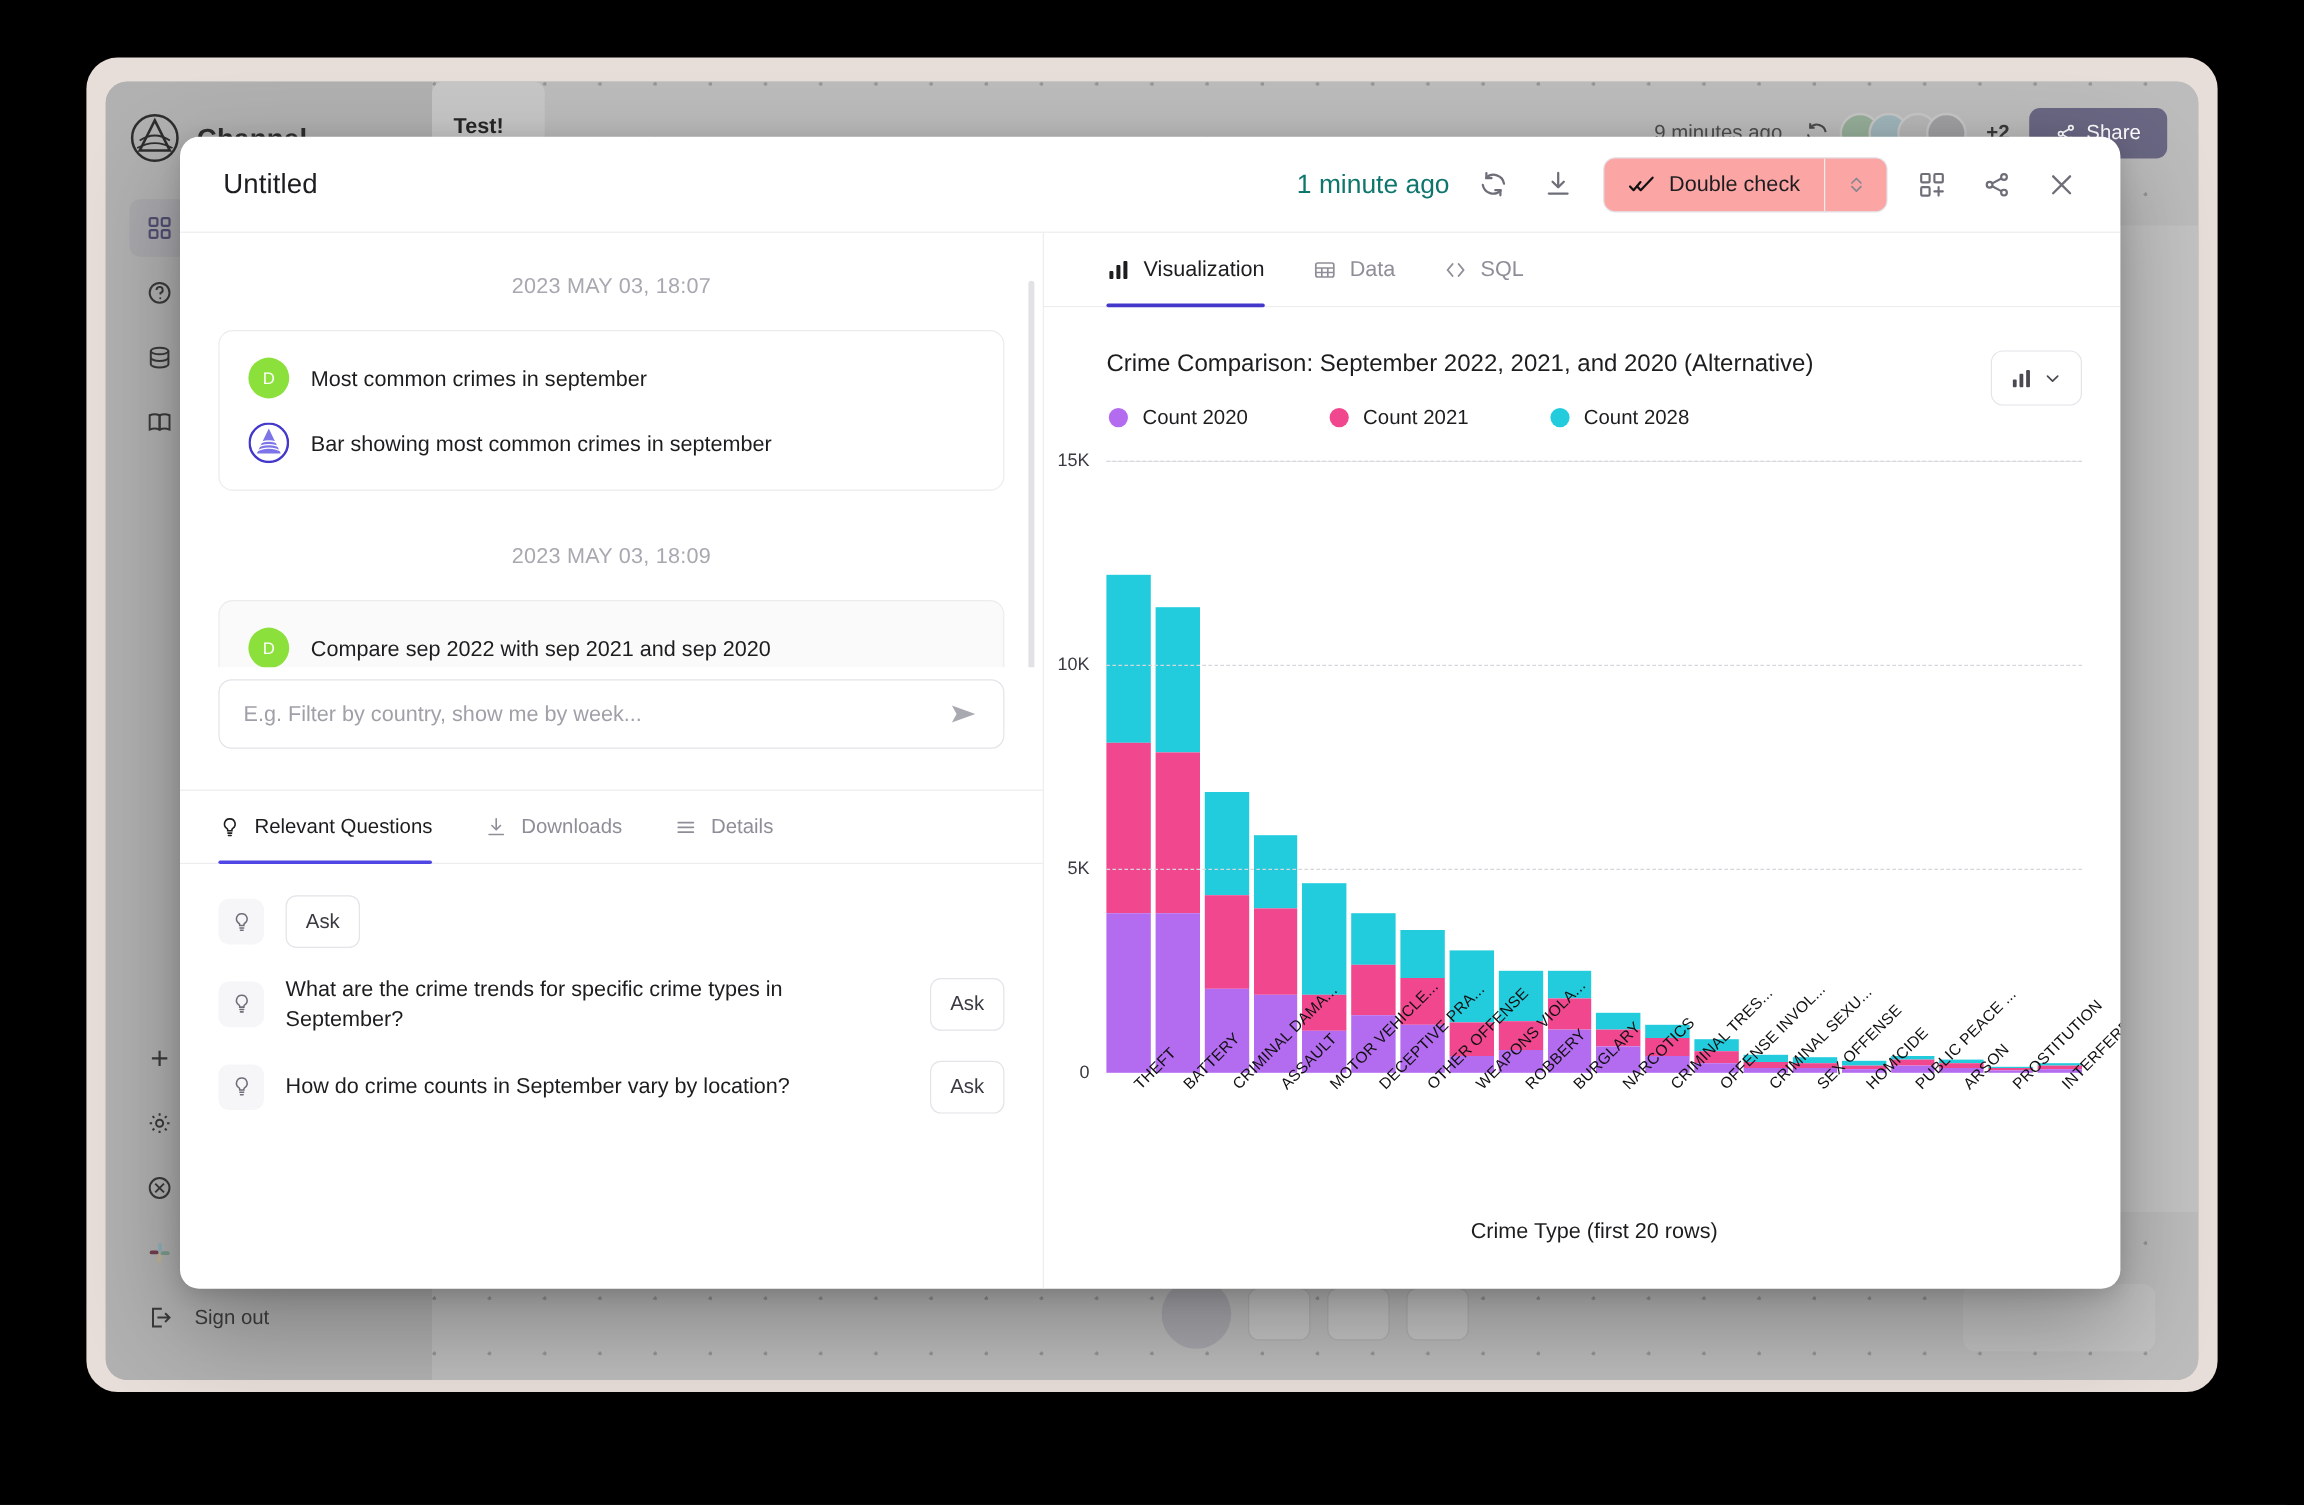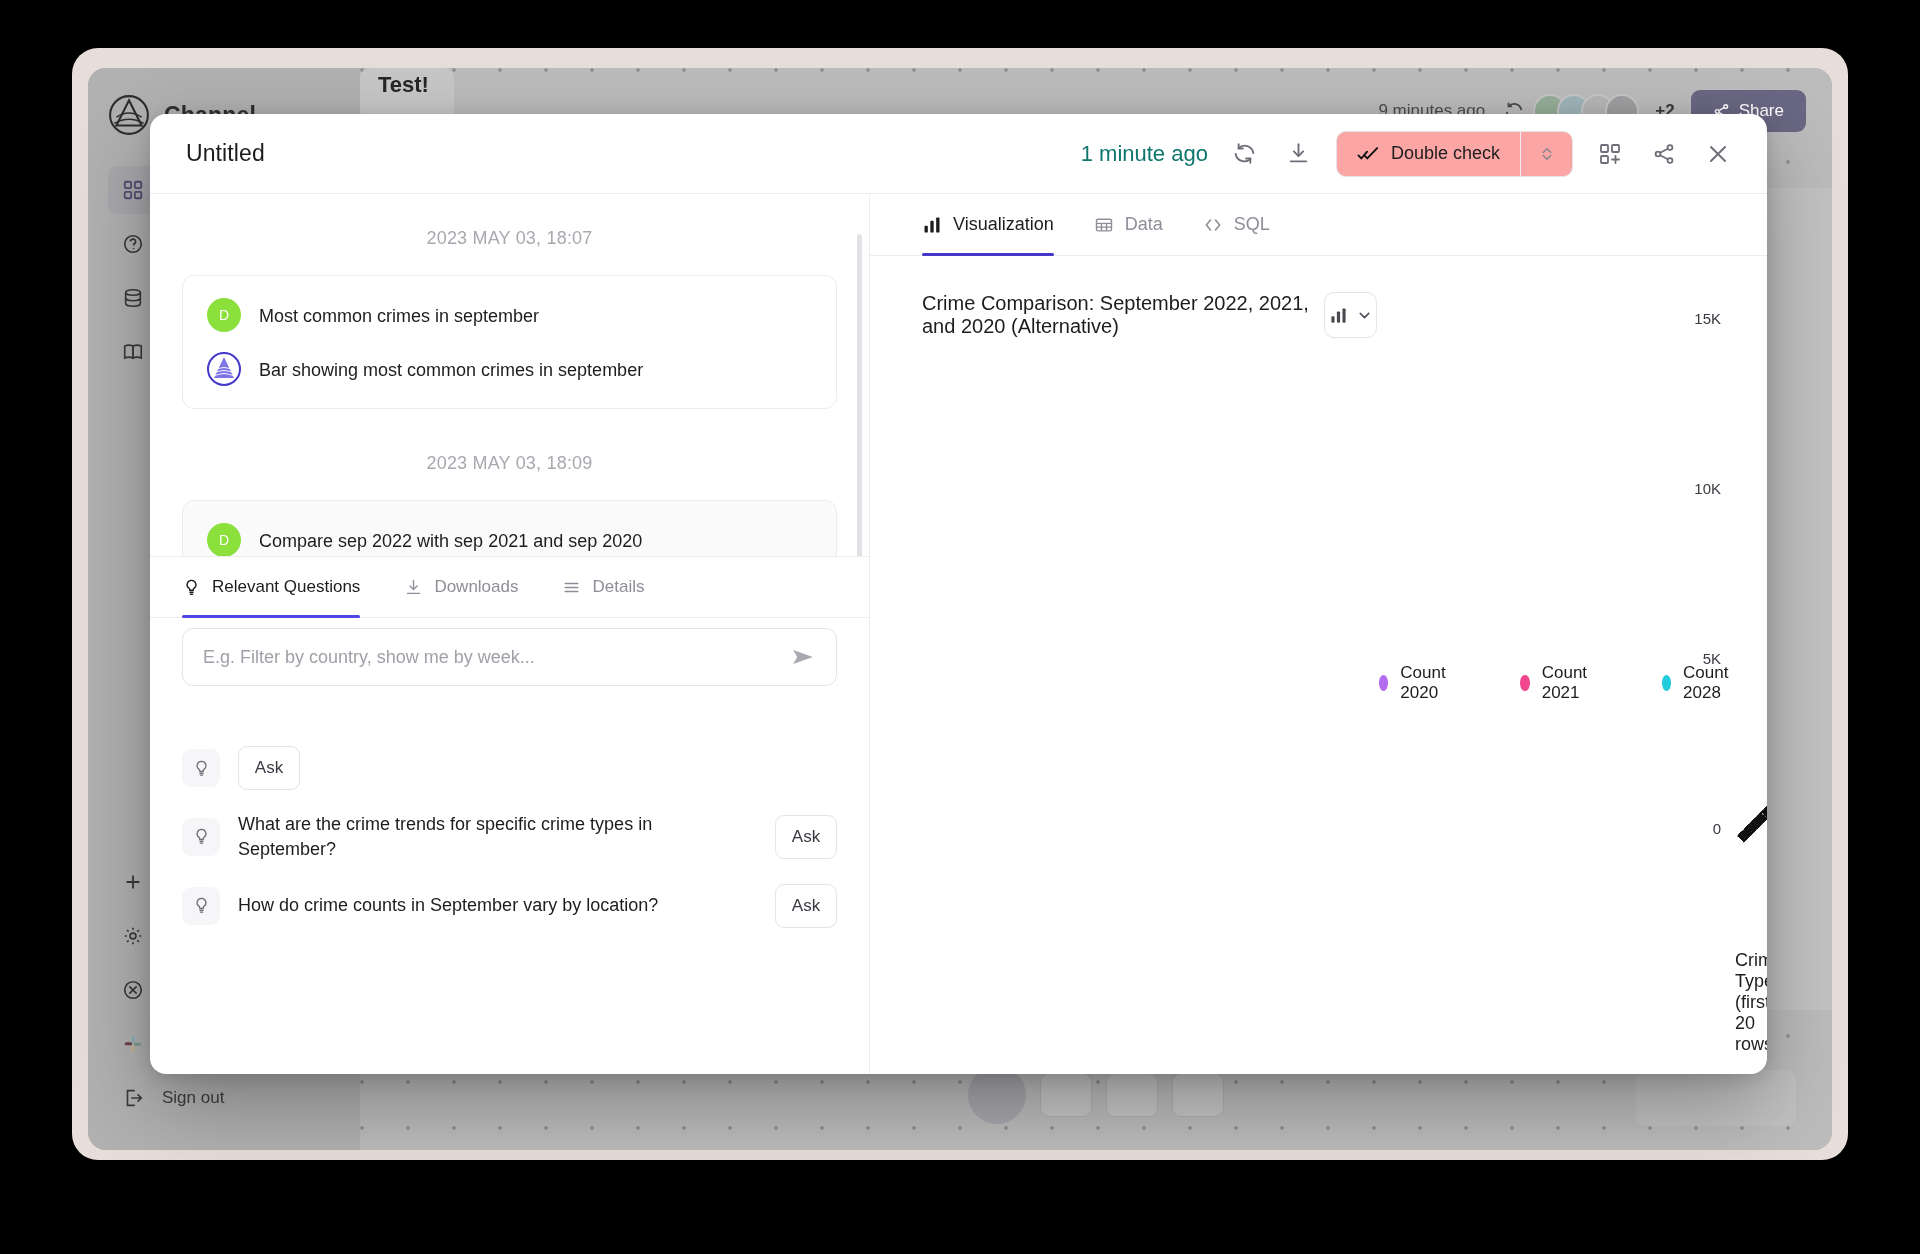--- a/index.html
+++ b/index.html
@@ -69,21 +69,21 @@
     position: absolute; background: #c6c4c3;
     border: 1px solid #b0aeae; border-radius: 9px;
   }
   #bg-card-a { left: 20px; top: 48px; width: 178px; height: 46px; }
   #bg-card-a .v { position: absolute; left: 12px; top: 11px; font-size: 17px; color: #3c3c3c; }
   #bg-card-b { left: 214px; top: 48px; width: 512px; height: 40px; border-radius: 6px; }
   #bg-card-test {
     left: 410px; top: 20px; width: 94px; height: 54px;
     background: #c9c7c6; border-radius: 10px;
   }
-  #bg-card-test .v { position: absolute; left: 18px; top: 4px; font-size: 22px; font-weight: bold; color: #262626; }
+  #bg-card-test .v { position: absolute; left: 18px; top: 27px; font-size: 18px; font-weight: bold; color: #262626; }
 
   #bg-topright { position: absolute; right: 26px; top: 22px; display: flex; align-items: center; gap: 16px; }
   #bg-time { font-size: 17px; color: #4c4c4c; }
   .bg-avatars { display: flex; }
   .bg-av {
     width: 34px; height: 34px; border-radius: 50%;
     border: 2px solid #c9c7c6; margin-left: -10px;
   }
   #bg-plus2 { font-size: 17px; color: #3a3a3a; font-weight: bold; }
   #bg-share {
@@ -240,21 +240,21 @@
   .rtab {
     display: flex; align-items: center; gap: 11px; height: 100%;
     font-size: 18px; color: #8e8e98; position: relative;
   }
   .rtab.active { color: #1d1d1f; }
   .rtab.active::after {
     content: ""; position: absolute; left: 0; right: 0; bottom: -1px;
     height: 3px; background: #4338ca; border-radius: 2px;
   }
 
-  #chart-area { flex: 1; padding: 36px 32px 0 52px; display: flex; flex-direction: row; min-height: 0; }
+  #chart-area { flex: 1; padding: 36px 32px 0 52px; display: flex; flex-direction: column; min-height: 0; }
   #chart-head { display: flex; align-items: flex-start; }
   #chart-title { font-size: 20px; color: #1d1d1f; }
   #chart-type-picker {
     margin-left: auto; width: 76px; height: 46px;
     border: 1px solid #e4e4e9; border-radius: 10px;
     display: flex; align-items: center; justify-content: center; gap: 8px;
     color: #4a4a52;
   }
   #legend { display: flex; align-items: center; gap: 68px; padding-left: 2px; }
   .legend-item { display: flex; align-items: center; gap: 12px; font-size: 17px; color: #1d1d1f; }
@@ -556,53 +556,53 @@
             <span class="conv-text">Compare sep 2022 with sep 2021 and sep 2020</span>
           </div>
 
         </div>
 
         <div id="scroll-track">
           <div id="scroll-thumb"></div>
         </div>
       </div>
 
-      <div id="left-tabs">
-        <span class="ltab active">
-          <svg viewBox="0 0 24 24" width="19" height="19" fill="none" stroke="currentColor" stroke-width="1.7">
-            <path d="M12 3a5.5 5.5 0 0 0-3.1 10.1c.6.4.9 1 .9 1.7v.7h4.4v-.7c0-.7.3-1.3.9-1.7A5.5 5.5 0 0 0 12 3z"></path>
-            <path d="M10 18h4M10.6 20.5h2.8" stroke-linecap="round"></path>
-          </svg>
-          <span>Relevant Questions</span>
-        </span>
-        <span class="ltab">
-          <svg viewBox="0 0 24 24" width="19" height="19" fill="none" stroke="currentColor" stroke-width="1.7" stroke-linecap="round" stroke-linejoin="round">
-            <path d="M12 3v11"></path>
-              <path d="M7.5 10L12 14.5 16.5 10"></path>
-              <path d="M4.5 19.5h15"></path>
-          </svg>
-          <span>Downloads</span>
-        </span>
-        <span class="ltab">
-          <svg viewBox="0 0 24 24" width="19" height="19" fill="none" stroke="currentColor" stroke-width="1.7" stroke-linecap="round">
-            <path d="M4 7h16M4 12h16M4 17h16"></path>
-          </svg>
-          <span>Details</span>
-        </span>
-      </div>
-
       <div id="composer-wrap">
         <div id="composer">
           <input id="composer-input" type="text" placeholder="E.g. Filter by country, show me by week..." style="">
           <span id="send-btn">
             <svg viewBox="0 0 24 24" width="26" height="26" fill="currentColor">
               <path d="M3 5.5l18 6.5-18 6.5 3.6-6.5z"></path>
             </svg>
           </span>
         </div>
+      </div>
+
+      <div id="left-tabs">
+        <span class="ltab active">
+          <svg viewBox="0 0 24 24" width="19" height="19" fill="none" stroke="currentColor" stroke-width="1.7">
+            <path d="M12 3a5.5 5.5 0 0 0-3.1 10.1c.6.4.9 1 .9 1.7v.7h4.4v-.7c0-.7.3-1.3.9-1.7A5.5 5.5 0 0 0 12 3z"></path>
+            <path d="M10 18h4M10.6 20.5h2.8" stroke-linecap="round"></path>
+          </svg>
+          <span>Relevant Questions</span>
+        </span>
+        <span class="ltab">
+          <svg viewBox="0 0 24 24" width="19" height="19" fill="none" stroke="currentColor" stroke-width="1.7" stroke-linecap="round" stroke-linejoin="round">
+            <path d="M12 3v11"></path>
+              <path d="M7.5 10L12 14.5 16.5 10"></path>
+              <path d="M4.5 19.5h15"></path>
+          </svg>
+          <span>Downloads</span>
+        </span>
+        <span class="ltab">
+          <svg viewBox="0 0 24 24" width="19" height="19" fill="none" stroke="currentColor" stroke-width="1.7" stroke-linecap="round">
+            <path d="M4 7h16M4 12h16M4 17h16"></path>
+          </svg>
+          <span>Details</span>
+        </span>
       </div>
 
       <div id="questions">
         <div class="q-row">
           <span class="q-bulb">
             <svg viewBox="0 0 24 24" width="19" height="19" fill="none" stroke="currentColor" stroke-width="1.6">
               <path d="M12 3a5.5 5.5 0 0 0-3.1 10.1c.6.4.9 1 .9 1.7v.7h4.4v-.7c0-.7.3-1.3.9-1.7A5.5 5.5 0 0 0 12 3z"></path>
               <path d="M10 18h4M10.6 20.5h2.8" stroke-linecap="round"></path>
             </svg>
           </span>

